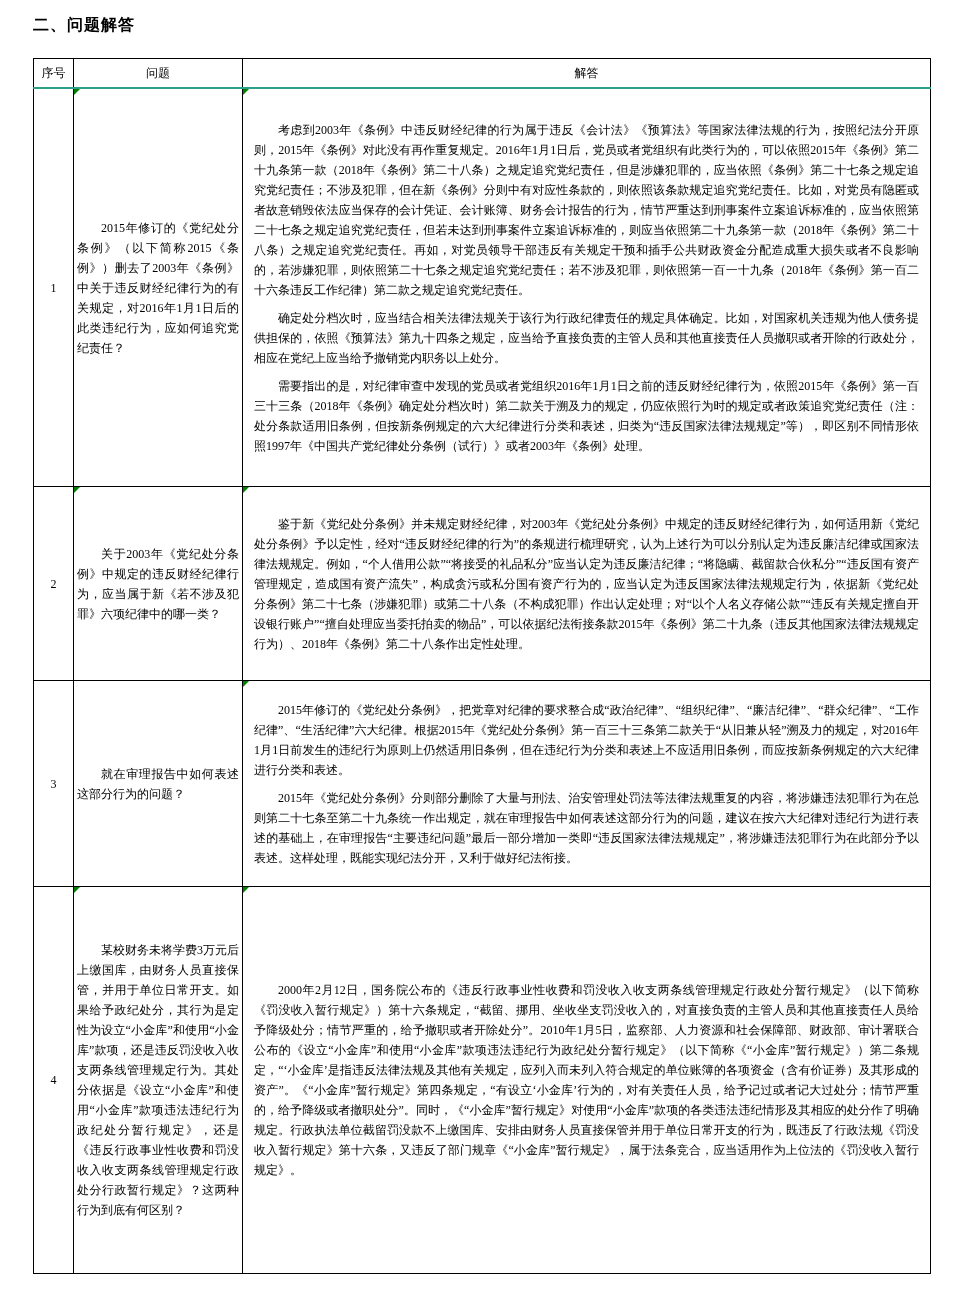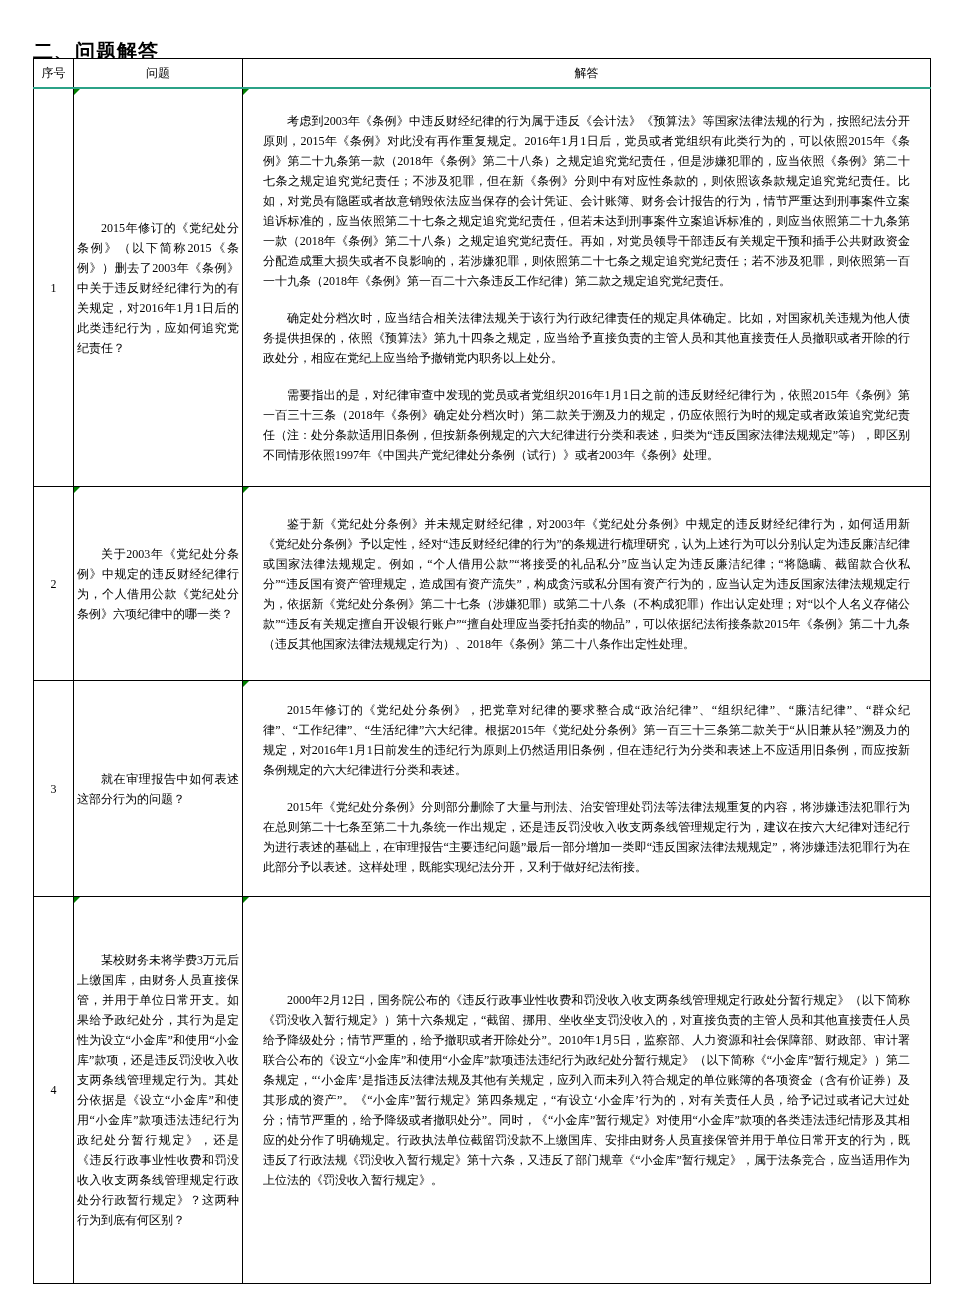--- a/index.html
+++ b/index.html
@@ -3,22 +3,22 @@
 <meta charset="utf-8">
 <style>
   html,body{margin:0;padding:0;background:#ffffff;}
   body{
     width:963px;height:1306px;
     font-family:"Liberation Serif","DejaVu Serif",serif;
     color:#000;
     position:relative;
   }
   .page-title{
-    position:absolute;left:33px;top:38px;
-    font-size:20px;font-weight:bold;margin:0;
+    position:absolute;left:33px;top:15px;
+    font-size:16px;font-weight:bold;margin:0;
     letter-spacing:1px;
   }
   table.qa{
     position:absolute;left:33px;top:58px;
     width:897px;
     border-collapse:collapse;table-layout:fixed;
     font-size:12px;line-height:20px;
   }
   table.qa col.c-num{width:40px;}
   table.qa col.c-q{width:169px;}
@@ -42,21 +42,21 @@
   tr.r2 td{height:201px;}
   tr.r3 td{height:382px;}
   td.num{text-align:center;}
   td.q .qtext{
     text-indent:2em;
     text-align:justify;
     word-break:break-all;
   }
   td.a{padding:2px 4px;}
   td.a p{
-    margin:17px;
+    margin:8px;
     text-indent:2em;
     text-align:justify;
     word-break:break-all;
   }
   .marker::before{
     content:"";
     position:absolute;top:0;left:0;
     width:0;height:0;
     border-top:6px solid #008000;
     border-right:6px solid transparent;
@@ -88,35 +88,35 @@
     <td class="a marker">
       <p>考虑到2003年《条例》中违反财经纪律的行为属于违反《会计法》《预算法》等国家法律法规的行为，按照纪法分开原则，2015年《条例》对此没有再作重复规定。2016年1月1日后，党员或者党组织有此类行为的，可以依照2015年《条例》第二十九条第一款（2018年《条例》第二十八条）之规定追究党纪责任，但是涉嫌犯罪的，应当依照《条例》第二十七条之规定追究党纪责任；不涉及犯罪，但在新《条例》分则中有对应性条款的，则依照该条款规定追究党纪责任。比如，对党员有隐匿或者故意销毁依法应当保存的会计凭证、会计账簿、财务会计报告的行为，情节严重达到刑事案件立案追诉标准的，应当依照第二十七条之规定追究党纪责任，但若未达到刑事案件立案追诉标准的，则应当依照第二十九条第一款（2018年《条例》第二十八条）之规定追究党纪责任。再如，对党员领导干部违反有关规定干预和插手公共财政资金分配造成重大损失或者不良影响的，若涉嫌犯罪，则依照第二十七条之规定追究党纪责任；若不涉及犯罪，则依照第一百一十九条（2018年《条例》第一百二十六条违反工作纪律）第二款之规定追究党纪责任。</p>
       <p>确定处分档次时，应当结合相关法律法规关于该行为行政纪律责任的规定具体确定。比如，对国家机关违规为他人债务提供担保的，依照《预算法》第九十四条之规定，应当给予直接负责的主管人员和其他直接责任人员撤职或者开除的行政处分，相应在党纪上应当给予撤销党内职务以上处分。</p>
       <p>需要指出的是，对纪律审查中发现的党员或者党组织2016年1月1日之前的违反财经纪律行为，依照2015年《条例》第一百三十三条（2018年《条例》确定处分档次时）第二款关于溯及力的规定，仍应依照行为时的规定或者政策追究党纪责任（注：处分条款适用旧条例，但按新条例规定的六大纪律进行分类和表述，归类为“违反国家法律法规规定”等），即区别不同情形依照1997年《中国共产党纪律处分条例（试行）》或者2003年《条例》处理。</p>
     </td>
   </tr>
 
   <tr class="r1">
     <td class="num">2</td>
     <td class="q marker">
-      <div class="qtext">关于2003年《党纪处分条例》中规定的违反财经纪律行为，个人借用公款《党纪处分条例》六项纪律中的哪一类？</div>
+      <div class="qtext">关于2003年《党纪处分条例》中规定的违反财经纪律行为，应当属于新《若不涉及犯罪》六项纪律中的哪一类？</div>
     </td>
     <td class="a marker">
       <p>鉴于新《党纪处分条例》并未规定财经纪律，对2003年《党纪处分条例》中规定的违反财经纪律行为，如何适用新《党纪处分条例》予以定性，经对“违反财经纪律的行为”的条规进行梳理研究，认为上述行为可以分别认定为违反廉洁纪律或国家法律法规规定。例如，“个人借用公款”“将接受的礼品私分”应当认定为违反廉洁纪律；“将隐瞒、截留款合伙私分”“违反国有资产管理规定，造成国有资产流失”，构成贪污或私分国有资产行为的，应当认定为违反国家法律法规规定行为，依据新《党纪处分条例》第二十七条（涉嫌犯罪）或第二十八条（不构成犯罪）作出认定处理；对“以个人名义存储公款”“违反有关规定擅自开设银行账户”“擅自处理应当委托拍卖的物品”，可以依据纪法衔接条款2015年《条例》第二十九条（违反其他国家法律法规规定行为）、2018年《条例》第二十八条作出定性处理。</p>
     </td>
   </tr>
 
   <tr class="r2">
     <td class="num">3</td>
     <td class="q">
       <div class="qtext">就在审理报告中如何表述这部分行为的问题？</div>
     </td>
     <td class="a marker">
       <p>2015年修订的《党纪处分条例》，把党章对纪律的要求整合成“政治纪律”、“组织纪律”、“廉洁纪律”、“群众纪律”、“工作纪律”、“生活纪律”六大纪律。根据2015年《党纪处分条例》第一百三十三条第二款关于“从旧兼从轻”溯及力的规定，对2016年1月1日前发生的违纪行为原则上仍然适用旧条例，但在违纪行为分类和表述上不应适用旧条例，而应按新条例规定的六大纪律进行分类和表述。</p>
-      <p>2015年《党纪处分条例》分则部分删除了大量与刑法、治安管理处罚法等法律法规重复的内容，将涉嫌违法犯罪行为在总则第二十七条至第二十九条统一作出规定，还是违反罚没收入收支两条线管理规定行为，建议在按六大纪律对违纪行为进行表述的基础上，在审理报告“主要违纪问题”最后一部分增加一类即“违反国家法律法规规定”，将涉嫌违法犯罪行为在此部分予以表述。这样处理，既能实现纪法分开，又利于做好纪法衔接。</p>
+      <p>2015年《党纪处分条例》分则部分删除了大量与刑法、治安管理处罚法等法律法规重复的内容，将涉嫌违法犯罪行为在总则第二十七条至第二十九条统一作出规定，就在审理报告中如何表述这部分行为的问题，建议在按六大纪律对违纪行为进行表述的基础上，在审理报告“主要违纪问题”最后一部分增加一类即“违反国家法律法规规定”，将涉嫌违法犯罪行为在此部分予以表述。这样处理，既能实现纪法分开，又利于做好纪法衔接。</p>
     </td>
   </tr>
 
   <tr class="r3">
     <td class="num">4</td>
     <td class="q marker">
       <div class="qtext">某校财务未将学费3万元后上缴国库，由财务人员直接保管，并用于单位日常开支。如果给予政纪处分，其行为是定性为设立“小金库”和使用“小金库”款项，还是违反罚没收入收支两条线管理规定行为。其处分依据是《设立“小金库”和使用“小金库”款项违法违纪行为政纪处分暂行规定》，还是《违反行政事业性收费和罚没收入收支两条线管理规定行政处分行政暂行规定》？这两种行为到底有何区别？</div>
     </td>
     <td class="a marker">
       <p>2000年2月12日，国务院公布的《违反行政事业性收费和罚没收入收支两条线管理规定行政处分暂行规定》（以下简称《罚没收入暂行规定》）第十六条规定，“截留、挪用、坐收坐支罚没收入的，对直接负责的主管人员和其他直接责任人员给予降级处分；情节严重的，给予撤职或者开除处分”。2010年1月5日，监察部、人力资源和社会保障部、财政部、审计署联合公布的《设立“小金库”和使用“小金库”款项违法违纪行为政纪处分暂行规定》（以下简称《“小金库”暂行规定》）第二条规定，“‘小金库’是指违反法律法规及其他有关规定，应列入而未列入符合规定的单位账簿的各项资金（含有价证券）及其形成的资产”。《“小金库”暂行规定》第四条规定，“有设立‘小金库’行为的，对有关责任人员，给予记过或者记大过处分；情节严重的，给予降级或者撤职处分”。同时，《“小金库”暂行规定》对使用“小金库”款项的各类违法违纪情形及其相应的处分作了明确规定。行政执法单位截留罚没款不上缴国库、安排由财务人员直接保管并用于单位日常开支的行为，既违反了行政法规《罚没收入暂行规定》第十六条，又违反了部门规章《“小金库”暂行规定》，属于法条竞合，应当适用作为上位法的《罚没收入暂行规定》。</p>

